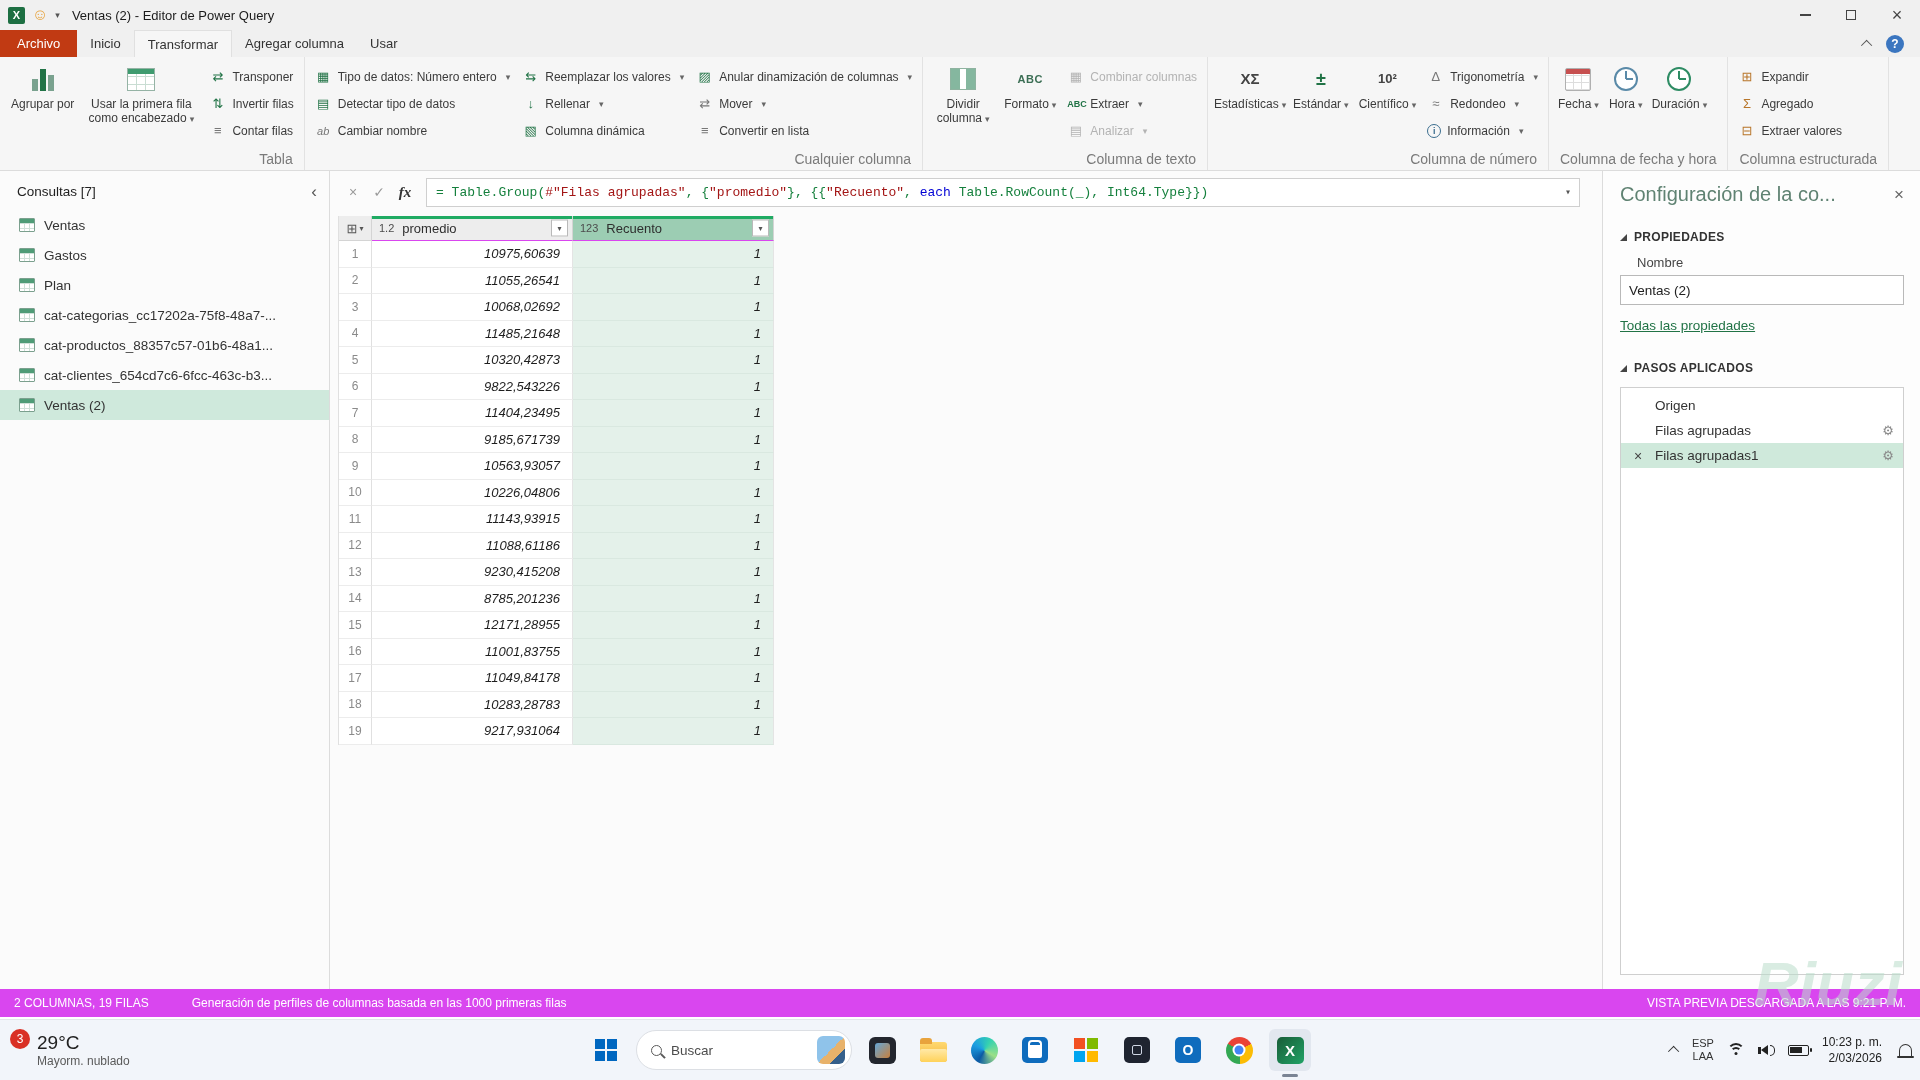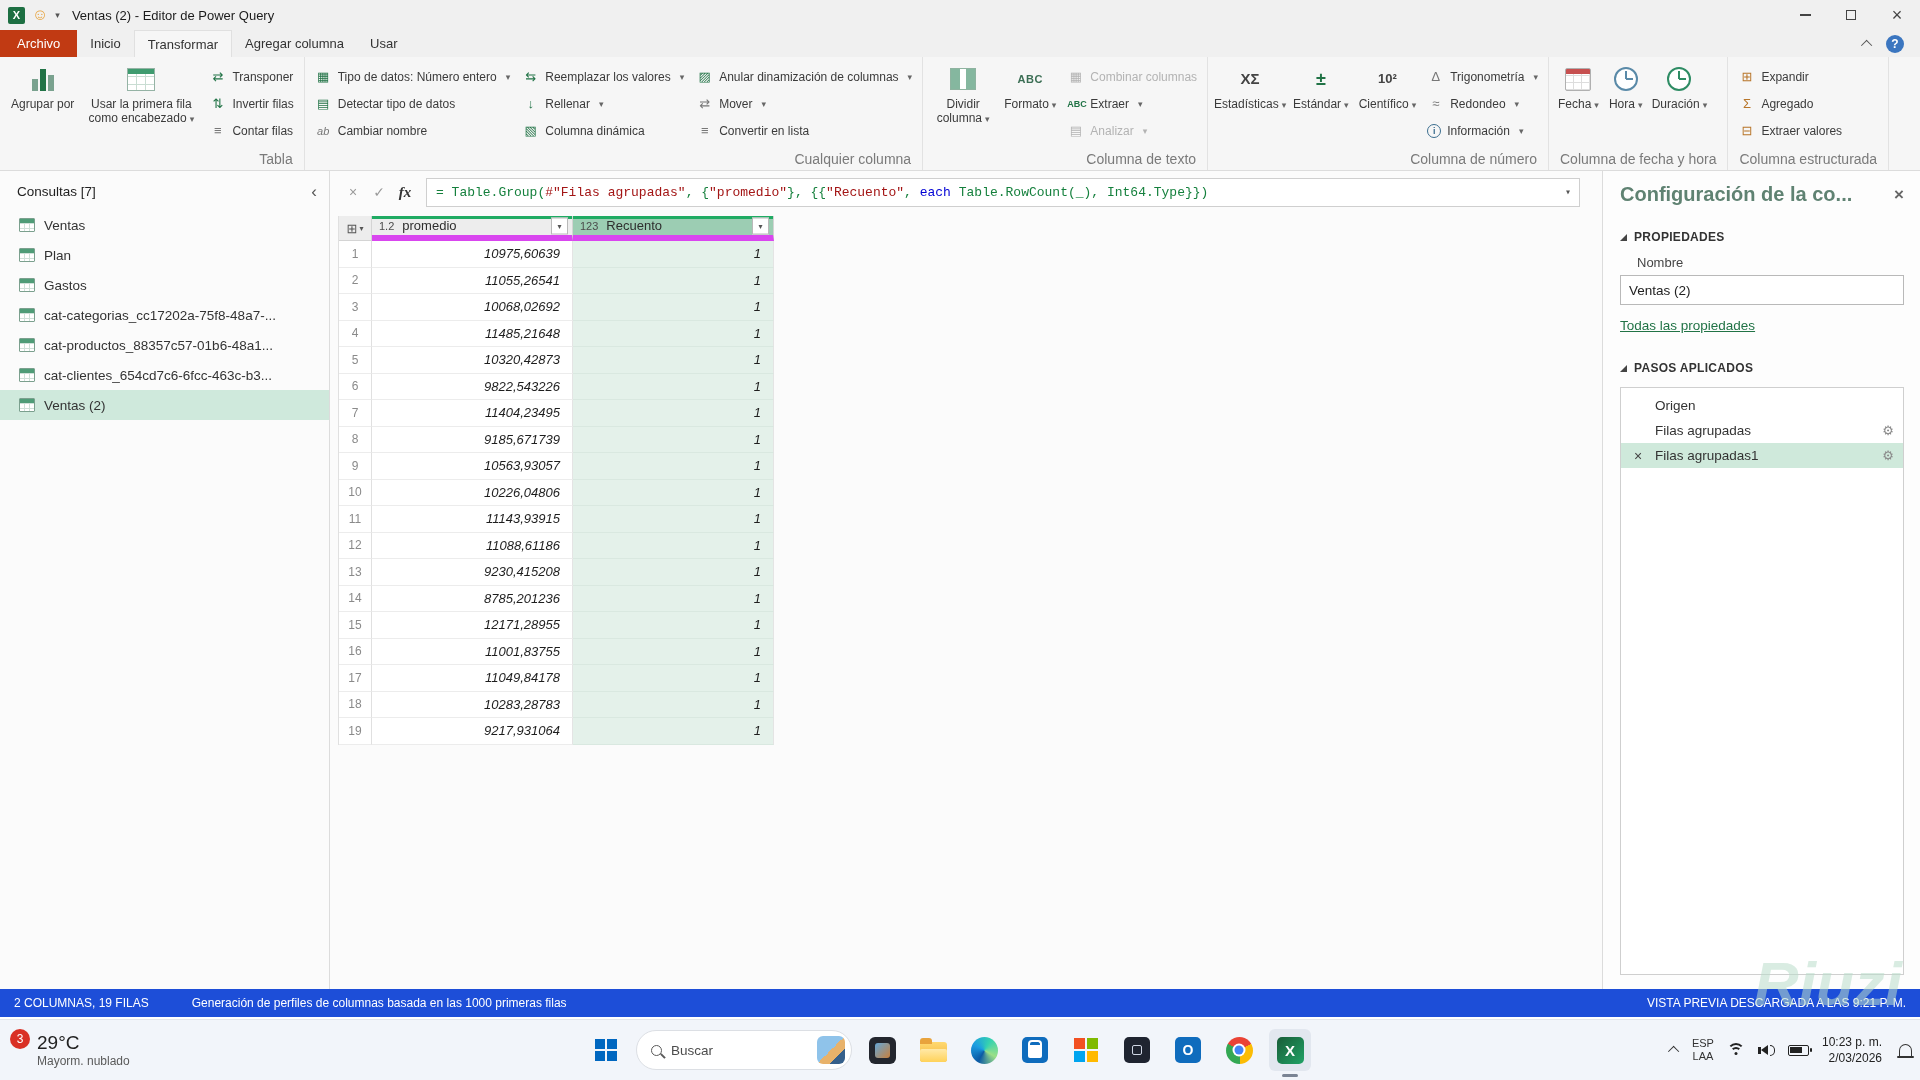--- a/index.html
+++ b/index.html
@@ -96,53 +96,53 @@
   .fb-expand { position:absolute; right:8px; top:50%; transform:translateY(-50%); color:#555; font-size:10px; }
 
   
   .grid-wrap { flex:1; padding:7px 0 0 8px; min-height:0; }
   .grid { display:inline-block; background:#fff; border-left:1px solid #e0e0e0; }
   .g-header { display:flex; height:25px; }
   .g-corner { width:33px; background:#ededed; border-right:1px solid #d4d4d4; border-bottom:1px solid #d4d4d4;
     display:flex; align-items:center; justify-content:center; gap:2px; color:#555; font-size:13px; }
   .g-corner .tiny { font-size:8px; color:#555; }
   .g-col { width:201px; position:relative; display:flex; align-items:center; padding:0 26px 0 7px;
-    font-size:13px; color:#2e2e2e; background:#ededed; border-right:1px solid #d4d4d4; border-bottom:6px solid #d946ef; }
+    font-size:13px; color:#2e2e2e; background:#ededed; border-right:1px solid #d4d4d4; border-bottom:1px solid #d946ef; }
   .g-col::before { content:''; position:absolute; left:0; right:0; top:0; height:3px; background:#1fab63; }
   .g-col.sel { background:#9ccdb3; }
   .type-badge { font-size:11px; color:#4c4c4c; margin-right:8px; }
   .filter-btn { position:absolute; right:4px; top:50%; transform:translateY(-50%); width:17px; height:17px;
     background:#fff; border:1px solid #b9b9b9; font-size:8px; color:#555; display:flex; align-items:center; justify-content:center; }
   .g-row { display:flex; height:26.5px; }
   .g-num { width:33px; font-size:12px; color:#8a8a8a; display:flex; align-items:center; justify-content:center;
     background:#fff; border-right:1px solid #e0e0e0; border-bottom:1px solid #ececec; }
   .g-cell { width:201px; display:flex; align-items:center; justify-content:flex-end; padding-right:12px;
     font-size:13px; font-style:italic; color:#1e1e1e; background:#fff; border-right:1px solid #e4e4e4; border-bottom:1px solid #ececec; }
   .g-cell.c2 { background:#e4f1ea; border-bottom-color:#d9e8e0; }
 
   
   .settings { width:318px; flex:none; border-left:1px solid #dcdcdc; background:#fdfdfd;
     padding:12px 16px 14px 17px; display:flex; flex-direction:column; }
-  .sp-title-row { display:flex; align-items:center; margin-bottom:16px;font-weight:bold; }
+  .sp-title-row { display:flex; align-items:center; margin-bottom:16px; }
   .sp-title { font-size:20px; color:#5f8272; white-space:nowrap; overflow:hidden; }
   .sp-close { margin-left:auto; color:#666; font-size:17px; }
   .sp-section { display:flex; align-items:center; gap:7px; font-size:12px; font-weight:bold; color:#333; letter-spacing:.3px; margin:8px 0 9px; }
   .tri { width:0; height:0; border-left:7px solid transparent; border-bottom:7px solid #444; }
   .sp-label { font-size:13px; color:#444; margin:2px 17px 5px; }
   .sp-name { width:100%; height:30px; border:1px solid #b9b9b9; padding:0 8px; font-size:13.5px; background:#fff;
     font-family:"Liberation Sans", sans-serif; color:#222; }
   .sp-link { color:#217346; font-size:13.5px; margin:13px 0 20px; display:inline-block; }
   .steps-box { flex:1; border:1px solid #cfcfcf; background:#fff; margin-top:3px; padding-top:5px; overflow:hidden; }
   .step { position:relative; display:flex; align-items:center; height:25px; padding-left:34px; font-size:13.5px; color:#333; }
   .step.selected { background:#cfe9db; }
   .step-x { position:absolute; left:13px; font-size:14px; color:#444; line-height:1; }
   .step-gear { position:absolute; right:9px; color:#8a8a8a; font-size:13px; }
 
   
-  .statusbar { height:28px; background:#1d4ed8; color:#fff; display:flex; align-items:center; font-size:12px;
+  .statusbar { height:28px; background:#d946ef; color:#fff; display:flex; align-items:center; font-size:12px;
     padding:0 14px; flex:none; }
   .st-left { flex:none; }
   .st-msg { margin-left:43px; }
   .st-right { margin-left:auto; }
 
   .watermark { position:absolute; right:18px; top:948px; font-size:62px; font-weight:bold;
     color:rgba(185,220,203,.55); z-index:3; pointer-events:none; font-style:italic; }
 
   
   .taskbar { position:absolute; left:0; right:0; bottom:0; height:61px; background:#f2f5fa; border-top:1px solid #e3e6eb; }
@@ -458,25 +458,25 @@
         <span class="sb-title">Consultas [7]</span>
         <span class="sb-collapse">‹</span>
       </div>
       <div id="queries-list">
           <div class="q-item">
             <span class="mini-table"></span>
             <span class="q-label">Ventas</span>
           </div>
           <div class="q-item">
             <span class="mini-table"></span>
-            <span class="q-label">Plan</span>
+            <span class="q-label">Gastos</span>
           </div>
           <div class="q-item">
             <span class="mini-table"></span>
-            <span class="q-label">Gastos</span>
+            <span class="q-label">Plan</span>
           </div>
           <div class="q-item">
             <span class="mini-table"></span>
             <span class="q-label">cat-categorias_cc17202a-75f8-48a7-...</span>
           </div>
           <div class="q-item">
             <span class="mini-table"></span>
             <span class="q-label">cat-productos_88357c57-01b6-48a1...</span>
           </div>
           <div class="q-item">

